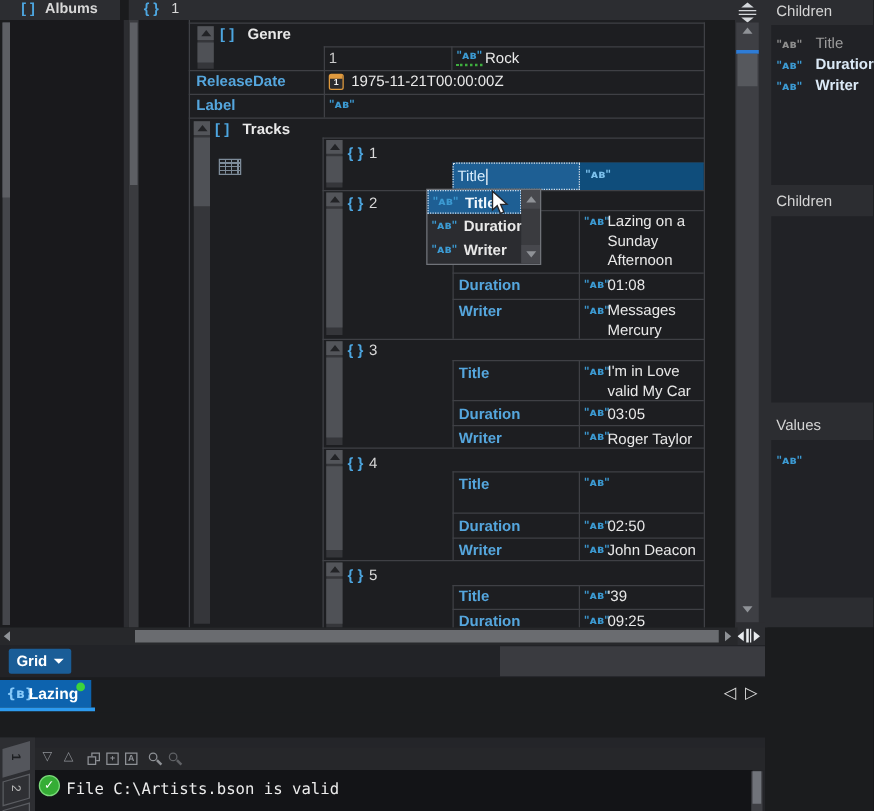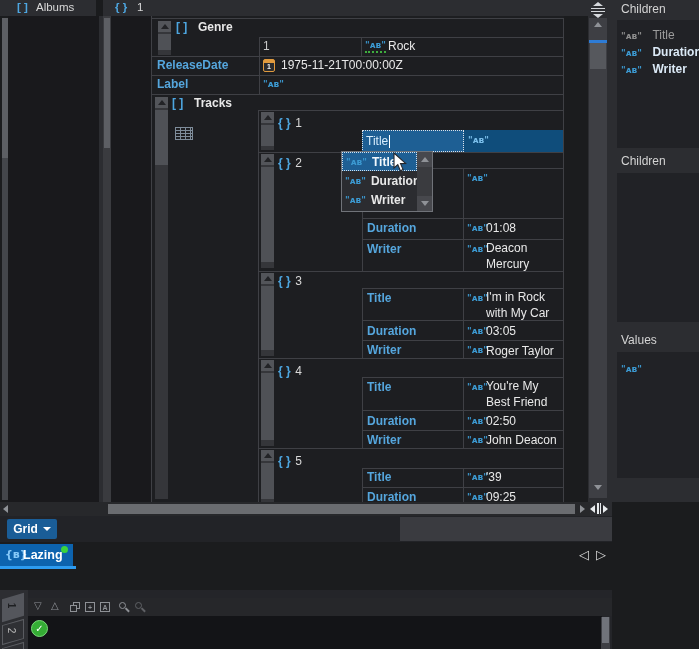--- a/index.html
+++ b/index.html
@@ -33,21 +33,21 @@
 </style>
 </head>
 <body>
 
 <div id="root">
 
   <div class="a" style="left:0;top:0;width:612px;height:16px;background:#2c2d31"></div>
   <div class="a" style="left:96px;top:0;width:7px;height:16px;background:#1a1b1d"></div>
   <div class="a" style="left:0;top:0;width:96px;height:16px">
     <span class="a bicon" style="left:17px;top:1px;font-size:11.5px">[ ]</span>
-    <span class="a" style="left:36px;top:1px;font-size:11.5px;font-weight:normal;color:#d8d8d8">Albums</span>
+    <span class="a" style="left:36px;top:1px;font-size:11.5px;font-weight:bold;color:#d8d8d8">Albums</span>
   </div>
   <div class="a" style="left:103px;top:0;width:90px;height:16px">
     <span class="a bicon" style="left:12px;top:1px;font-size:11.5px">{ }</span>
     <span class="a" style="left:34px;top:1px;font-size:11.5px;color:#d8d8d8">1</span>
   </div>
 
   <div class="a" style="left:8px;top:16px;width:91px;height:486px;background:#19191c"></div>
   <div class="sbtrack" style="left:2px;top:18px;width:6px;height:482px;background:#44464b"></div>
   <div class="sbthumb" style="left:2px;top:18px;width:6px;height:140px;background:#5d5f64"></div>
   <div class="a" style="left:99px;top:16px;width:4px;height:486px;background:#2c2d31"></div>
@@ -152,60 +152,60 @@
         <div class="tu"></div>
       </div>
     <div class="sbthumb" style="left:0;top:13px;width:13px;height:95px"></div>
   </div>
   <span class="a" style="left:278px;top:153px">
     <span class="bicon">{ }</span>
     <span style="font-size:12px;color:#d9d9d9">2</span>
   </span>
   <span class="key" style="left:367px;top:171px">Title</span>
   <span class="a stricon" style="left:467px;top:173px">"ᴀʙ"</span>
+  <div class="wrapval" style="left:486px;top:170px;width:78px">Lazing on a Sunday Afternoon</div>
   <span class="key" style="left:367px;top:221px">Duration</span>
   <span class="a stricon" style="left:467px;top:223px">"ᴀʙ"</span>
   <span class="val" style="left:486px;top:221px">01:08</span>
   <span class="key" style="left:367px;top:242px">Writer</span>
   <span class="a stricon" style="left:467px;top:244px">"ᴀʙ"</span>
-  <div class="wrapval" style="left:486px;top:241px;width:78px">Deacon Mercury</div>
+  <div class="wrapval" style="left:486px;top:241px;width:78px">Messages Mercury</div>
 
   <div class="sbtrack" style="left:261px;top:273px;width:13px;height:83px">
     <div class="sbbtn" style="left:0;top:0;width:13px;height:11px">
         <div class="tu"></div>
       </div>
     <div class="sbthumb" style="left:0;top:13px;width:13px;height:64px"></div>
   </div>
   <span class="a" style="left:278px;top:271px">
     <span class="bicon">{ }</span>
     <span style="font-size:12px;color:#d9d9d9">3</span>
   </span>
   <span class="key" style="left:367px;top:291px">Title</span>
   <span class="a stricon" style="left:467px;top:293px">"ᴀʙ"</span>
-  <div class="wrapval" style="left:486px;top:290px;width:78px">I'm in Rock with My Car</div>
+  <div class="wrapval" style="left:486px;top:290px;width:78px">I'm in Love valid My Car</div>
   <span class="key" style="left:367px;top:324px">Duration</span>
   <span class="a stricon" style="left:467px;top:326px">"ᴀʙ"</span>
   <span class="val" style="left:486px;top:324px">03:05</span>
   <span class="key" style="left:367px;top:343px">Writer</span>
   <span class="a stricon" style="left:467px;top:345px">"ᴀʙ"</span>
   <span class="val" style="left:486px;top:344px">Roger Taylor</span>
 
   <div class="sbtrack" style="left:261px;top:360px;width:13px;height:86px">
     <div class="sbbtn" style="left:0;top:0;width:13px;height:11px">
         <div class="tu"></div>
       </div>
     <div class="sbthumb" style="left:0;top:13px;width:13px;height:67px"></div>
   </div>
   <span class="a" style="left:278px;top:361px">
     <span class="bicon">{ }</span>
     <span style="font-size:12px;color:#d9d9d9">4</span>
   </span>
   <span class="key" style="left:367px;top:380px">Title</span>
   <span class="a stricon" style="left:467px;top:382px">"ᴀʙ"</span>
-  <div class="wrapval" style="left:486px;top:379px;width:78px">You're My Best Friend</div>
   <span class="key" style="left:367px;top:414px">Duration</span>
   <span class="a stricon" style="left:467px;top:416px">"ᴀʙ"</span>
   <span class="val" style="left:486px;top:414px">02:50</span>
   <span class="key" style="left:367px;top:433px">Writer</span>
   <span class="a stricon" style="left:467px;top:435px">"ᴀʙ"</span>
   <span class="val" style="left:486px;top:433px">John Deacon</span>
 
   <div class="sbtrack" style="left:261px;top:450px;width:13px;height:52px">
     <div class="sbbtn" style="left:0;top:0;width:13px;height:11px">
         <div class="tu"></div>
@@ -316,20 +316,21 @@
   </div>
   <div class="toolic" style="left:134px;top:601px;width:13px;height:13px;opacity:.55;z-index:7">
     <div style="position:absolute;left:1px;top:1px;width:7px;height:7px;border:1.5px solid #8e9196;border-radius:50%;box-sizing:border-box"></div>
     <div style="position:absolute;left:7px;top:8px;width:5px;height:1.5px;background:#8e9196;transform:rotate(45deg)"></div>
   </div>
 
   <div class="a" style="left:28px;top:616px;width:574px;height:33px;background:#131417;z-index:6"></div>
   <div class="a" style="left:31px;top:620px;width:15px;height:15px;border-radius:50%;background:#35ad35;border:1.5px solid #7adb7a;box-sizing:content-box;display:flex;align-items:center;justify-content:center;z-index:7">
     <span style="font-size:10px;font-weight:bold;color:#ffffff;font-family:'DejaVu Sans',sans-serif">✓</span>
   </div>
+  <span class="a" style="left:53px;top:623px;font-family:'DejaVu Sans Mono',monospace;font-size:12.5px;color:#ececec;z-index:7">File C:\Artists.bson is valid</span>
   <div class="a" style="left:601px;top:617px;width:9px;height:32px;background:#3e3f44;z-index:7">
     <div style="position:absolute;left:1px;top:0;width:7px;height:26px;background:#70737a"></div>
   </div>
 
   <div class="a" style="left:612px;top:0;width:87px;height:502px;background:#2c2d31"></div>
   <div class="a" style="left:612px;top:502px;width:87px;height:147px;background:#1b1c1e"></div>
 
   <span class="phead" style="left:621px;top:2px">Children</span>
   <div class="panel" style="left:617px;top:20px;width:82px;height:128px"></div>
   <div class="sibitem" style="left:621px;top:25px">

